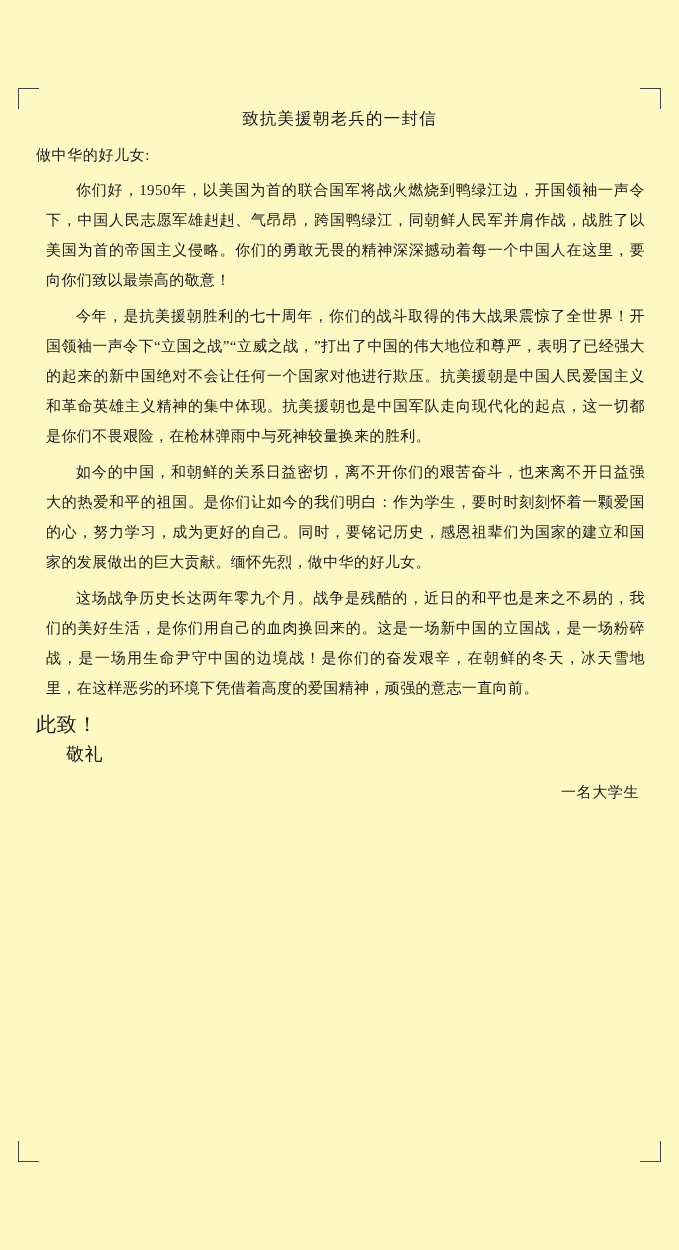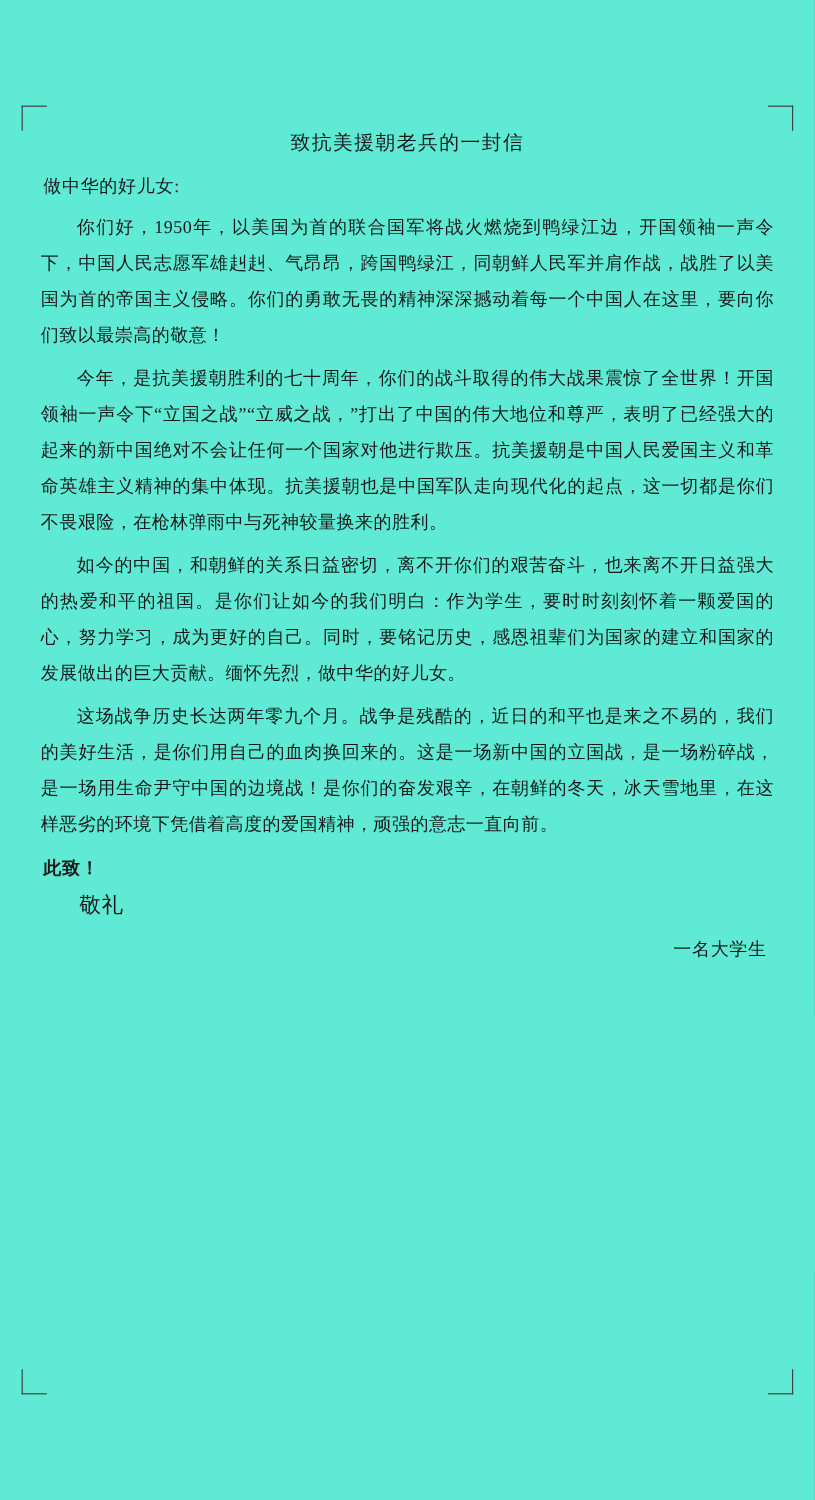--- a/index.html
+++ b/index.html
@@ -10,21 +10,21 @@
   body {
     width: 679px;
     height: 1250px;
     overflow: hidden;
     font-family: "Liberation Serif", "DejaVu Serif", serif;
   }
   .page {
     position: relative;
     width: 679px;
     height: 1250px;
-    background: #5eead4;
+    background: #fef9c3;
     box-sizing: border-box;
   }
   
   .crop {
     position: absolute;
     width: 20px;
     height: 20px;
     border-color: #444;
     border-style: solid;
     border-width: 0;
@@ -55,31 +55,30 @@
     letter-spacing: 0.6px;
     margin-bottom: 10px;
     padding-left: 2px;
   }
   p.body-para {
     font-size: 15px;
     line-height: 30px;
     color: #1a1a1a;
     text-align: justify;
     text-justify: inter-ideograph;
-    margin: 0 0 6px 0;
+    margin: 0 0 6px 12px;
     text-indent: 30px;
     letter-spacing: 0.4px;
   }
   .closing-1 {
-    font-size: 15px;
+    font-size: 20px;
     color: #1a1a1a;
     letter-spacing: 0.6px;
     line-height: 30px;
     padding-left: 2px;
-    font-weight: bold;
   }
   .closing-2 {
     font-size: 18px;
     color: #1a1a1a;
     letter-spacing: 0.6px;
     line-height: 30px;
     padding-left: 32px;
   }
   .signature {
     font-size: 15px;

